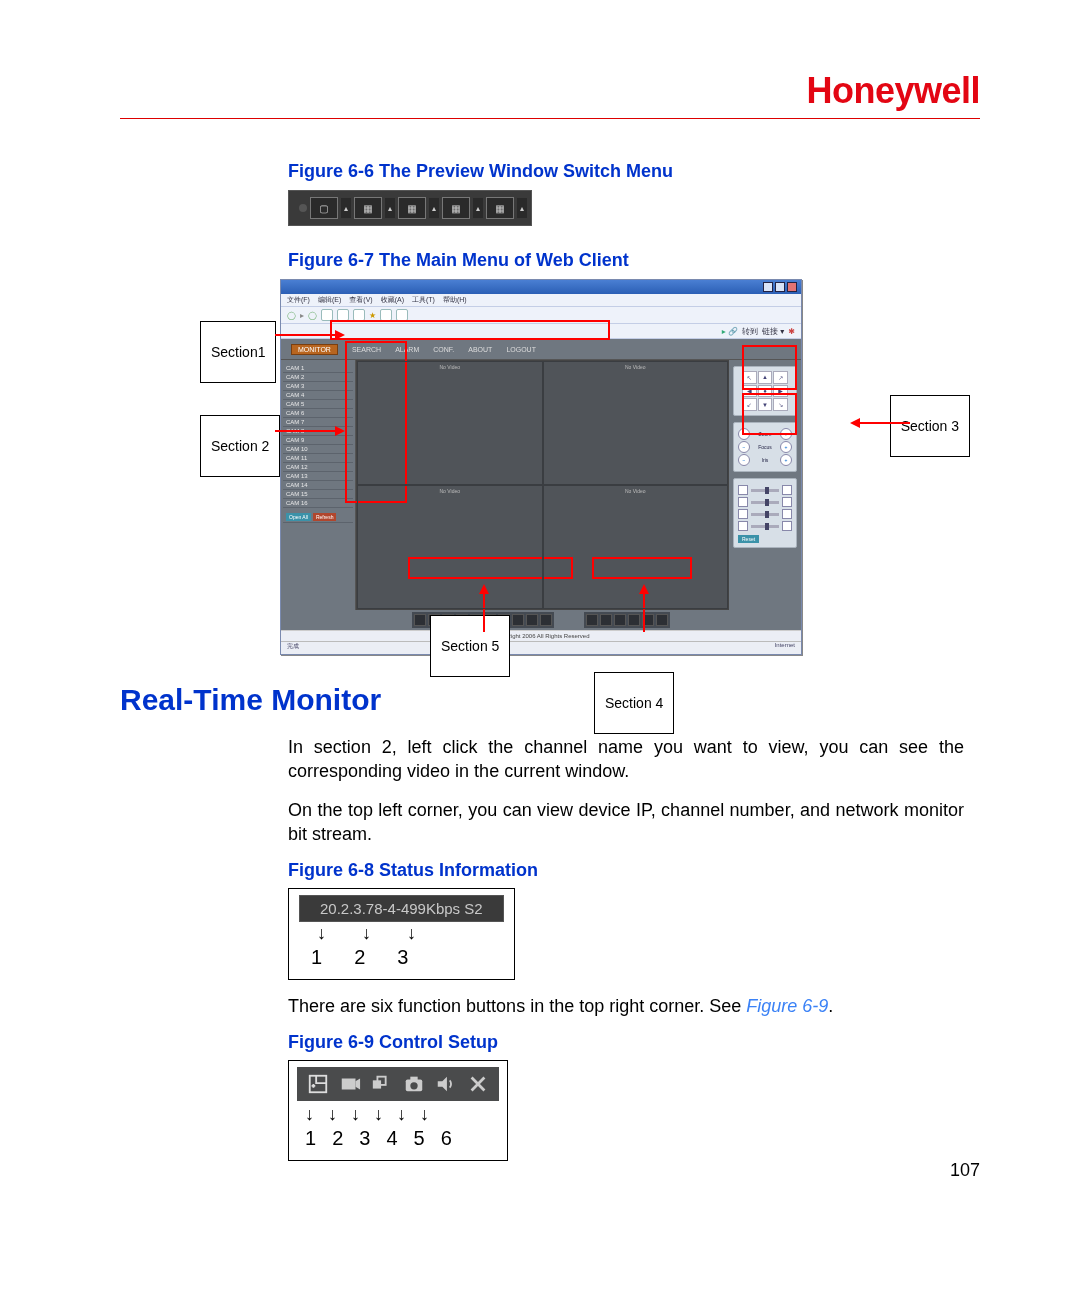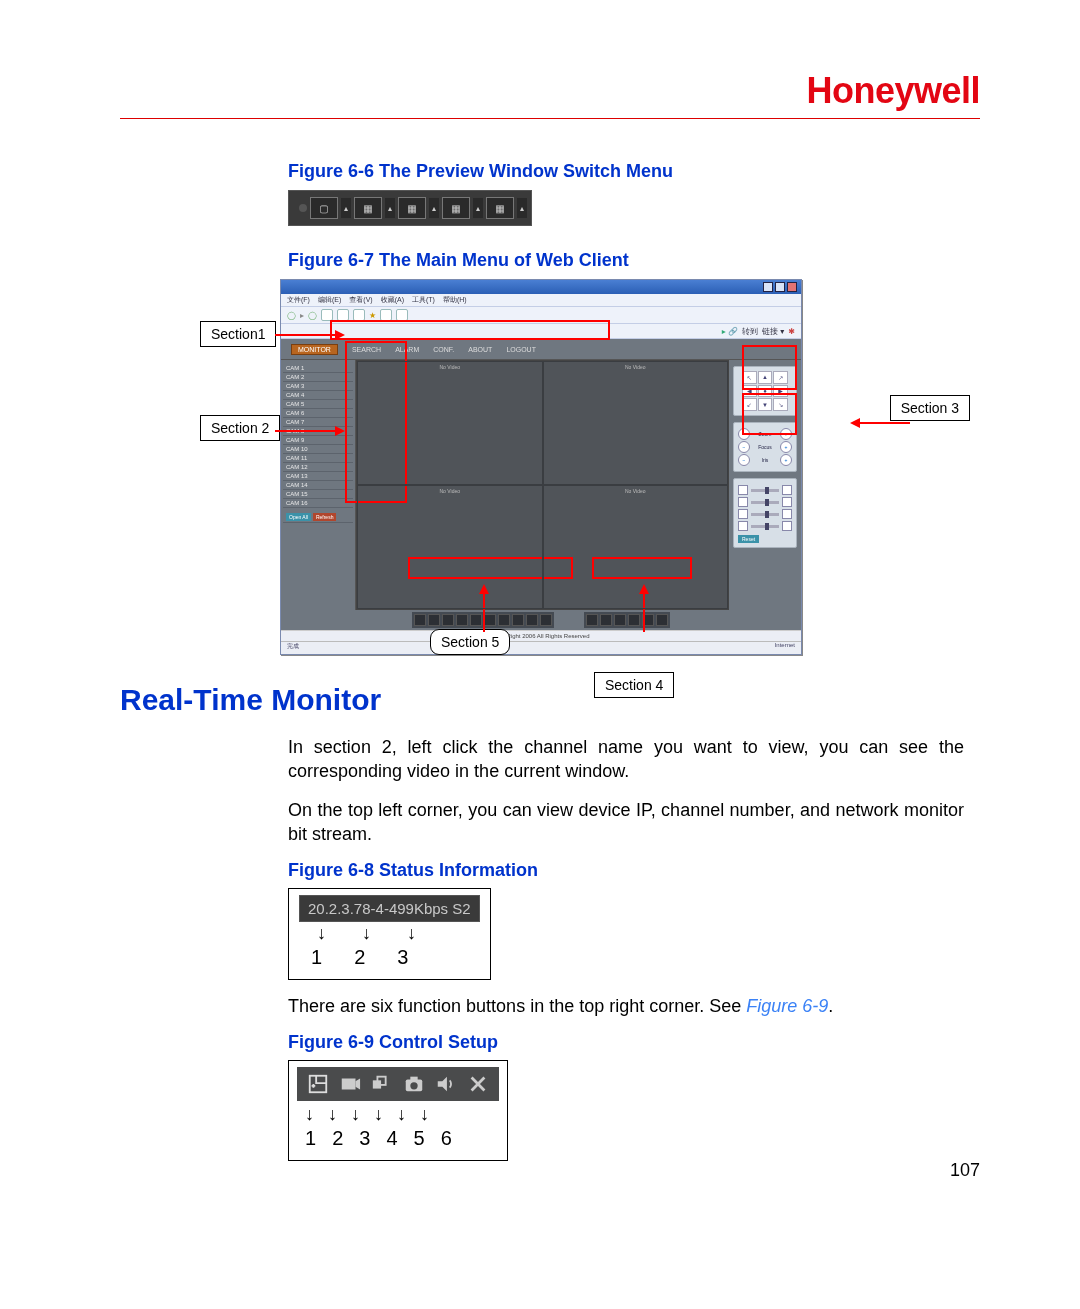--- a/index.html
+++ b/index.html
@@ -118,40 +118,40 @@
   .sliders .row .bar{flex:1;height:3px;background:#aab;position:relative;}
   .sliders .row .bar::after{content:"";position:absolute;left:50%;top:-2px;width:4px;height:7px;background:#446;}
   .sliders .reset{background:#3b92a9;color:#fff;font-size:5px;padding:1px 4px;display:inline-block;margin-top:2px;}
   .bottombar{background:#6f7780;height:20px;display:flex;align-items:center;justify-content:center;gap:30px;}
   .botgroup{display:flex;gap:2px;background:#444a52;padding:2px;}
   .botgroup .b{width:10px;height:10px;background:#2c2f34;border:1px solid #555;}
   .copyright{background:#ebeef5;font-size:6px;color:#444;text-align:center;padding:2px;border-top:1px solid #ccc;}
   .statusbar{background:#ebeef5;height:12px;display:flex;justify-content:space-between;padding:0 6px;font-size:6px;color:#446;border-top:1px solid #bbb;}
   
   .redbox{position:absolute;border:2px solid red;box-sizing:border-box;}
-  .label-box{position:absolute;border:1px solid #000;padding:4px 10px;font-size:14px;background:#fff;}
+  .label-box{position:absolute;border:1px solid #000;padding:22px 10px;font-size:14px;background:#fff;}
   .red-arrow{position:absolute;}
   .red-arrow svg{display:block;}
   
   h2.section {
     color:#0033cc;
     font-size:30px;
     font-weight:bold;
     margin:24px 0 18px 0;
   }
   p.body {
     font-size:18px;
     line-height:1.35;
     margin:0 0 14px 0;
     text-align: justify;
   }
   .figref{color:#3b82f6;font-style:italic;}
   
   .fig8{margin-bottom:14px;}
-  .fig8 .status-strip{background:#3a3a3a;color:#c8c8c8;font-size:15px;padding:4px 8px;display:inline-block;border:1px solid #555;}
+  .fig8 .status-strip{background:#3a3a3a;color:#c8c8c8;font-size:15px;padding:4px 20px;display:inline-block;border:1px solid #555;}
   .fig8 .box{border:1px solid #000;padding:6px 10px 10px 10px;display:inline-block;position:relative;margin-top:-1px;}
   .fig8 .nums{font-size:20px;display:flex;gap:32px;padding:4px 6px 0 12px;}
   .fig8 .arrows-row{display:flex;gap:36px;padding:0 0 0 18px;margin-top:2px;}
   .darr{font-size:18px;line-height:1;}
   
   .fig9 .ctrl-strip{background:#4a4b4c;display:inline-flex;gap:10px;padding:6px 10px;align-items:center;}
   .fig9 .ci svg{width:22px;height:22px;display:block;}
   .fig9 .box{border:1px solid #000;padding:6px 8px 10px 8px;display:inline-block;margin-top:-1px;}
   .fig9 .arrows-row{display:flex;gap:14px;padding:0 0 0 8px;margin-top:4px;}
   .fig9 .nums{font-size:20px;display:flex;gap:16px;padding:4px 0 0 8px;}
@@ -183,21 +183,21 @@
     </div>
 
     <div class="fig-caption">Figure 6-7 The Main Menu of Web Client</div>
   </div>
 
   <div class="fig7-wrap">
 
     <div class="label-box" style="left:0;top:42px;">Section1</div>
     <div class="label-box" style="left:0;top:136px;">Section 2</div>
     <div class="label-box" style="right:-110px;top:116px;">Section 3</div>
-    <div class="label-box" style="left:230px;top:350px;border-radius:9px;">Section 5</div>
+    <div class="label-box" style="left:230px;top:336px;">Section 5</div>
     <div class="label-box" style="left:394px;top:350px;margin-top:43px;">Section 4</div>
 
     <div class="red-arrow" style="left:75px;top:50px;">
       <svg width="70" height="12">
           <line x1="0" y1="6" x2="60" y2="6" stroke="red" stroke-width="2"></line>
           <polygon points="60,1 70,6 60,11" fill="red"></polygon>
         </svg>
     </div>
     <div class="red-arrow" style="left:75px;top:146px;">
       <svg width="70" height="12">

